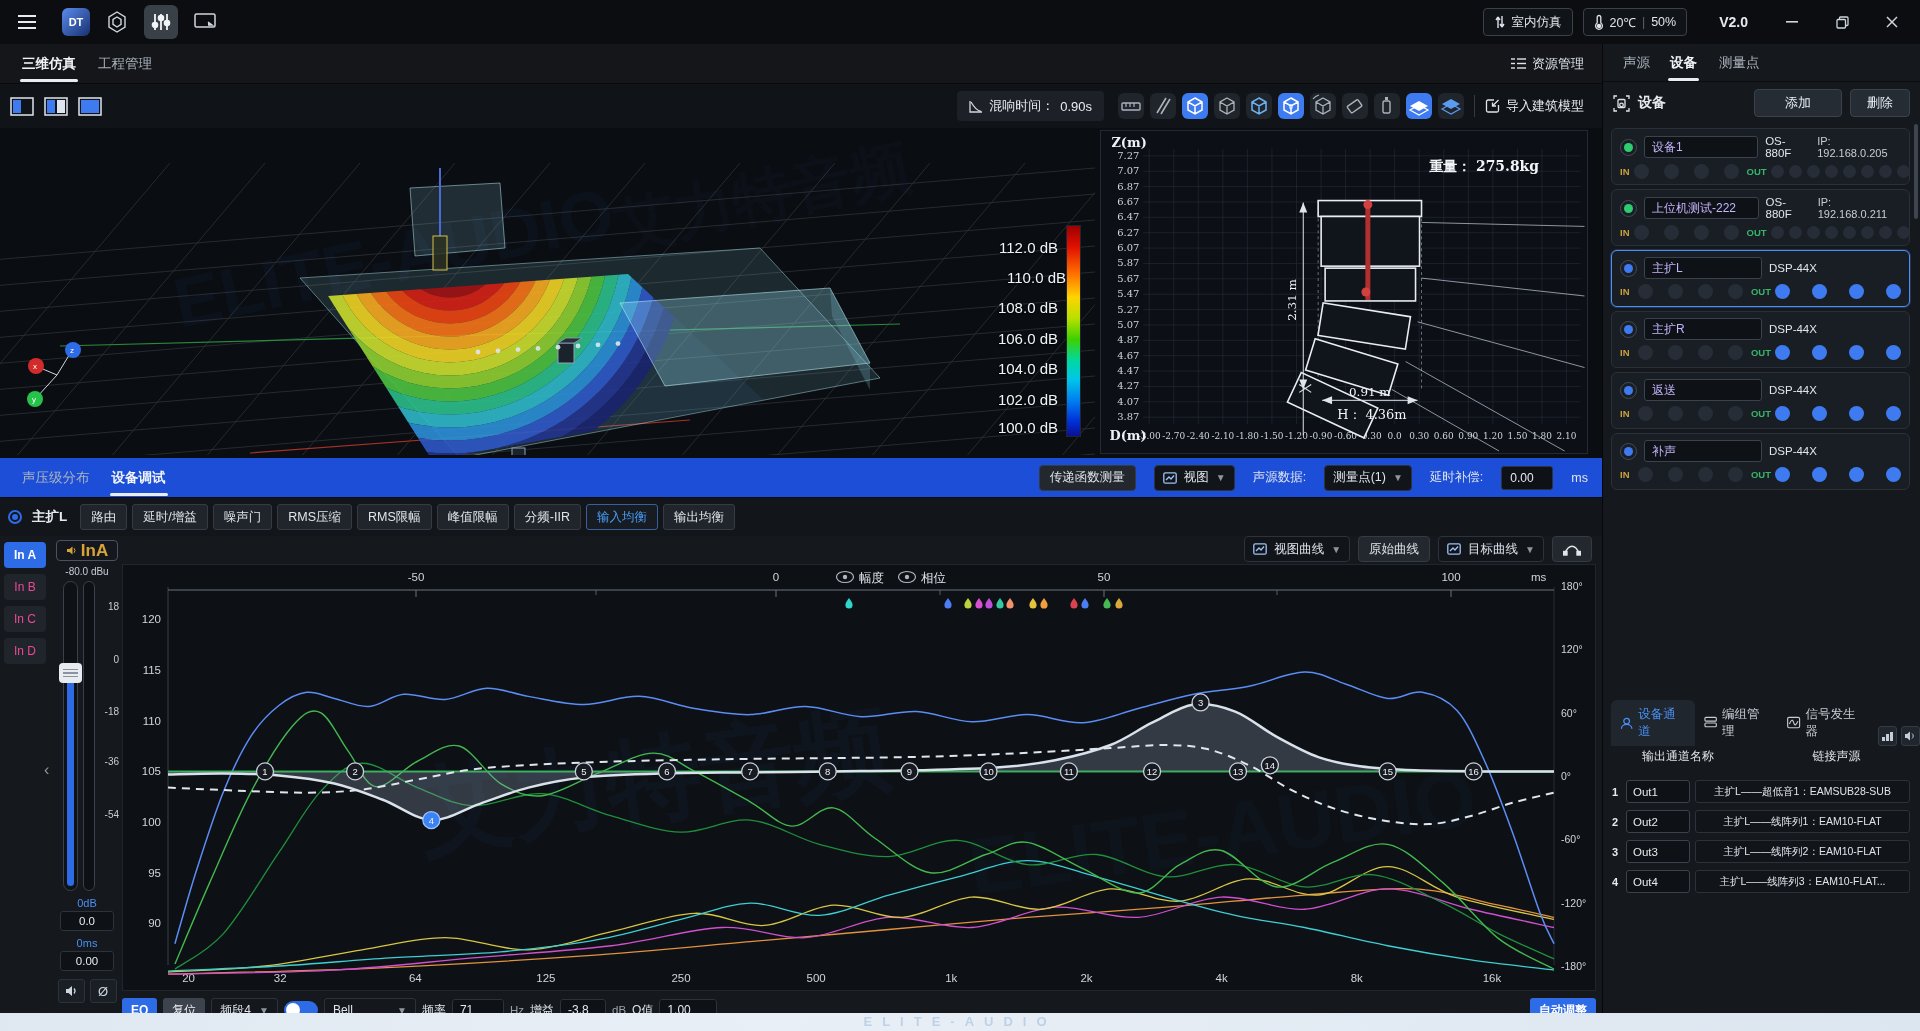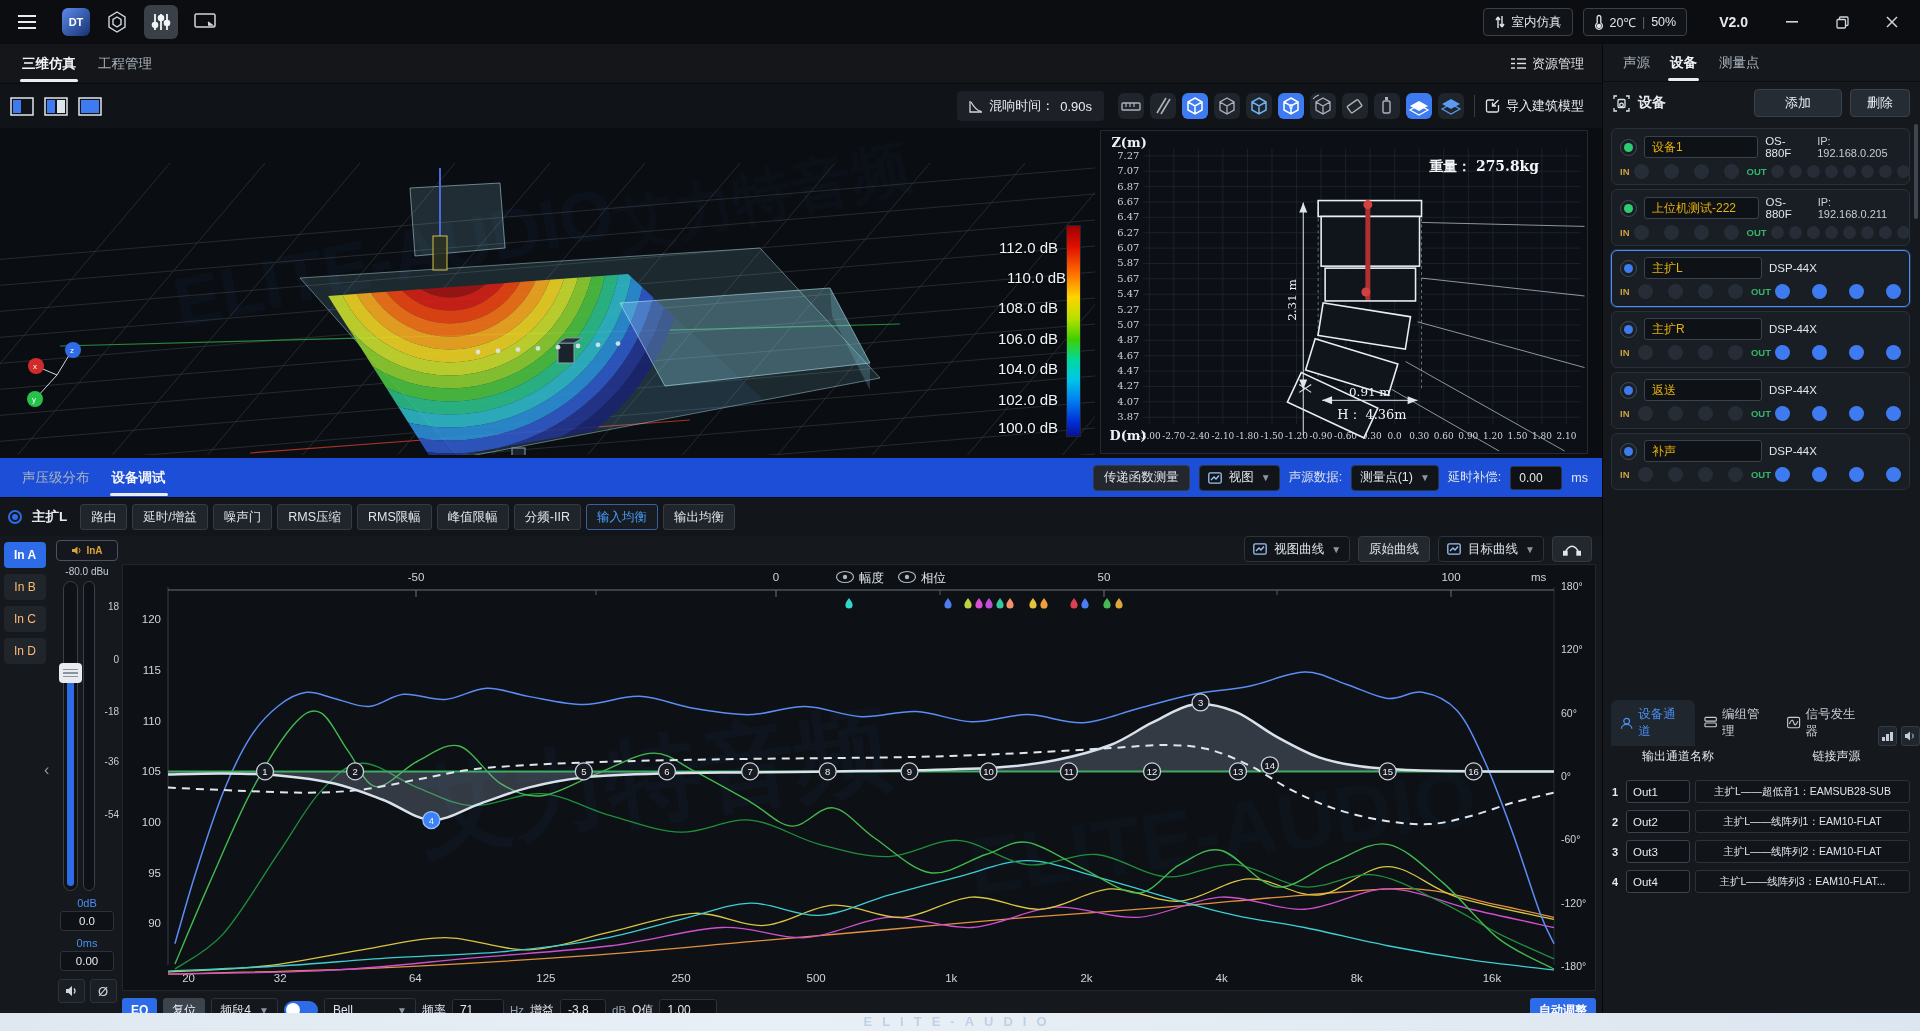--- a/index.html
+++ b/index.html
@@ -29,21 +29,21 @@
   #right-tabs { height:38px; display:flex; align-items:center; border-bottom:1px solid #0a0c0e; }
   #dev-header { height:42px; display:flex; align-items:center; padding:0 10px; gap:8px; }
   #dev-title { font-size:14px; font-weight:bold; }
   .panel-btn { height:28px; background:#262c34; border:1px solid #39414c; border-radius:4px; color:#e8edf3; font-size:13px; display:flex; align-items:center; justify-content:center; cursor:pointer; }
   #dev-list { padding:4px 10px 0 8px; display:flex; flex-direction:column; gap:4px; }
   .dev-card { background:#191e25; border:1px solid #2a303a; border-radius:6px; height:57px; padding:6px 8px 4px 8px; position:relative; }
   .dev-card.sel { border:1.5px solid #4a90f4; box-shadow:0 0 0 1px rgba(74,144,244,.25); }
   .dev-r1 { display:flex; align-items:center; gap:7px; }
   .status-ring { width:17px; height:17px; border-radius:50%; border:1.5px solid #434b55; display:flex; align-items:center; justify-content:center; flex:none; }
   .status-dot { width:9px; height:9px; border-radius:50%; }
-  .dev-name { width:118px; height:22px; background:#0e1116; border:1px solid #3a424d; border-radius:3px; font-size:12px; color:#eab308; display:flex; align-items:center; padding-left:7px; }
+  .dev-name { width:118px; height:22px; background:#0e1116; border:1px solid #3a424d; border-radius:3px; font-size:12px; color:#c4b5fd; display:flex; align-items:center; padding-left:7px; }
   .dev-model { font-size:11.5px; color:#dfe5ec; }
   .dev-ip { font-size:11px; color:#c6cdd6; margin-left:auto; }
   .dev-r2 { display:flex; align-items:center; margin-top:5px; }
   .io-label { font-size:9.5px; font-weight:bold; width:22px; }
   .io-label.in { color:#caa23c; }
   .io-label.out { color:#37b46a; margin-left:8px; }
   .io-dots { display:flex; align-items:center; }
   .io-dot { border-radius:50%; background:#272d36; }
   .io-dot.on { background:#3f7bf0; }
   #rp-scroll { position:absolute; right:2px; top:80px; width:4px; height:95px; background:#3c4550; border-radius:2px; }
@@ -68,41 +68,41 @@
   .tool-sep { width:1px; height:22px; background:#343b44; margin:0 10px; }
   #import-btn { display:flex; align-items:center; gap:6px; font-size:13px; color:#e8edf2; margin-right:18px; cursor:pointer; }
   
   #viewport { left:0; top:128px; width:1602px; height:330px; background:#0a0d11; overflow:hidden; }
   #colorbar { position:absolute; left:1066px; top:97px; width:15px; height:212px; border:1px solid #20262e;
     background:linear-gradient(#9e0000,#e01000 10%,#ff6a00 22%,#ffd400 34%,#b8e000 44%,#3ed000 54%,#00d8a0 64%,#00c6e8 73%,#0080f0 83%,#0030d8 93%,#0a1090); }
   .cb-label { position:absolute; width:110px; text-align:right; font-size:15px; color:#f2f5f8; text-shadow:0 1px 2px #000; }
   #rigging { position:absolute; left:1100px; top:2px; width:488px; height:324px; background:#0c1016; border:1px solid #232a33; }
   
   #section-row { left:0; top:458px; width:1602px; height:40px; background:#1d4ed8; display:flex; align-items:center; border-bottom:1px solid #0a0c0e; }
-  #measure-bar { margin-left:auto; display:flex; align-items:center; gap:9px; padding-right:14px; }
+  #measure-bar { margin-left:auto; display:flex; align-items:center; gap:18px; padding-right:14px; }
   .mb-btn { height:26px; background:#23272e; border:1px solid #343b44; border-radius:4px; padding:0 10px; display:flex; align-items:center; font-size:12.5px; color:#dfe5ec; cursor:pointer; }
   .mb-dd { height:26px; background:#11151a; border:1px solid #2c333d; border-radius:4px; padding:0 8px; display:flex; align-items:center; gap:7px; font-size:12.5px; color:#dfe5ec; cursor:pointer; }
   .mb-label { font-size:12.5px; color:#dfe5ec; }
   .mb-input { width:52px; height:24px; background:#0e1116; border:1px solid #2c333d; border-radius:3px; font-size:12px; display:flex; align-items:center; padding-left:8px; }
   .chev { color:#8c95a0; font-size:10px; }
   
   #eq-header { left:0; top:498px; width:1602px; height:38px; background:#121519; display:flex; align-items:center; gap:5px; padding-left:8px; }
   .radio-outer { width:14px; height:14px; border-radius:50%; border:2px solid #2e6be6; display:flex; align-items:center; justify-content:center; }
   .radio-inner { width:6px; height:6px; border-radius:50%; background:#2e6be6; }
   #eq-channel { font-size:13.5px; font-weight:bold; margin:0 8px 0 5px; }
   .eq-tab { height:26px; padding:0 10px; background:#20242b; border:1px solid #343b44; border-radius:3px; display:flex; align-items:center; font-size:12.5px; color:#dfe5ec; cursor:pointer; }
   .eq-tab.active { color:#4a9df8; border-color:#3a5f9e; background:#171c23; }
   
   #eq-body { left:0; top:536px; width:1602px; height:477px; background:#15181d; }
   #in-select { position:absolute; left:4px; top:6px; display:flex; flex-direction:column; gap:6px; }
-  .in-btn { width:42px; height:26px; border-radius:4px; background:#20242b; color:#fdba74; font-size:12px; display:flex; align-items:center; justify-content:center; cursor:pointer; }
+  .in-btn { width:42px; height:26px; border-radius:4px; background:#20242b; color:#ec4899; font-size:12px; display:flex; align-items:center; justify-content:center; cursor:pointer; }
   .in-btn.active { background:#2e6be6; color:#fff; font-weight:bold; }
   #collapse { position:absolute; left:44px; top:225px; color:#8c95a0; font-size:16px; }
   #strip { position:absolute; left:54px; top:2px; width:66px; height:472px; display:flex; flex-direction:column; align-items:center; }
-  #strip-name { width:62px; height:21px; border:1px solid #4a5160; border-radius:4px; background:#14181e; color:#d8a437; font-size:10px; font-weight:bold; display:flex; align-items:center; justify-content:center; gap:4px; margin-top:2px; }
+  #strip-name { width:62px; height:21px; border:1px solid #4a5160; border-radius:4px; background:#14181e; color:#d8a437; font-size:17px; font-weight:bold; display:flex; align-items:center; justify-content:center; gap:4px; margin-top:2px; }
   #strip-meter-label { font-size:10px; color:#c6cdd6; margin-top:5px; }
   #fader-zone { position:relative; width:60px; height:310px; margin-top:4px; }
   #fader-track { position:absolute; left:6px; top:0; width:15px; height:310px; border:1px solid #3a414b; border-radius:8px; background:#0e1116; }
   #fader-fill { position:absolute; left:10px; top:95px; width:7px; height:210px; background:#2e6be6; border-radius:4px; }
   #fader-handle { position:absolute; left:2px; top:82px; width:23px; height:20px; background:#e8ecf1; border-radius:4px; display:flex; flex-direction:column; justify-content:center; gap:2px; padding:0 4px; cursor:grab; }
   #fader-handle i { display:block; height:1.5px; background:#8a93a0; }
   #meter-track { position:absolute; left:26px; top:0; width:12px; height:310px; border:1px solid #3a414b; border-radius:7px; background:#0d1015; }
   .fscale { position:absolute; left:42px; width:20px; font-size:10px; color:#c6cdd6; text-align:right; }
   .blue-lab { color:#4a90f4; font-size:11px; margin-top:6px; }
   .strip-box { width:54px; height:20px; background:#0e1116; border:1px solid #2c333d; border-radius:3px; font-size:11.5px; display:flex; align-items:center; justify-content:center; margin-top:2px; }

